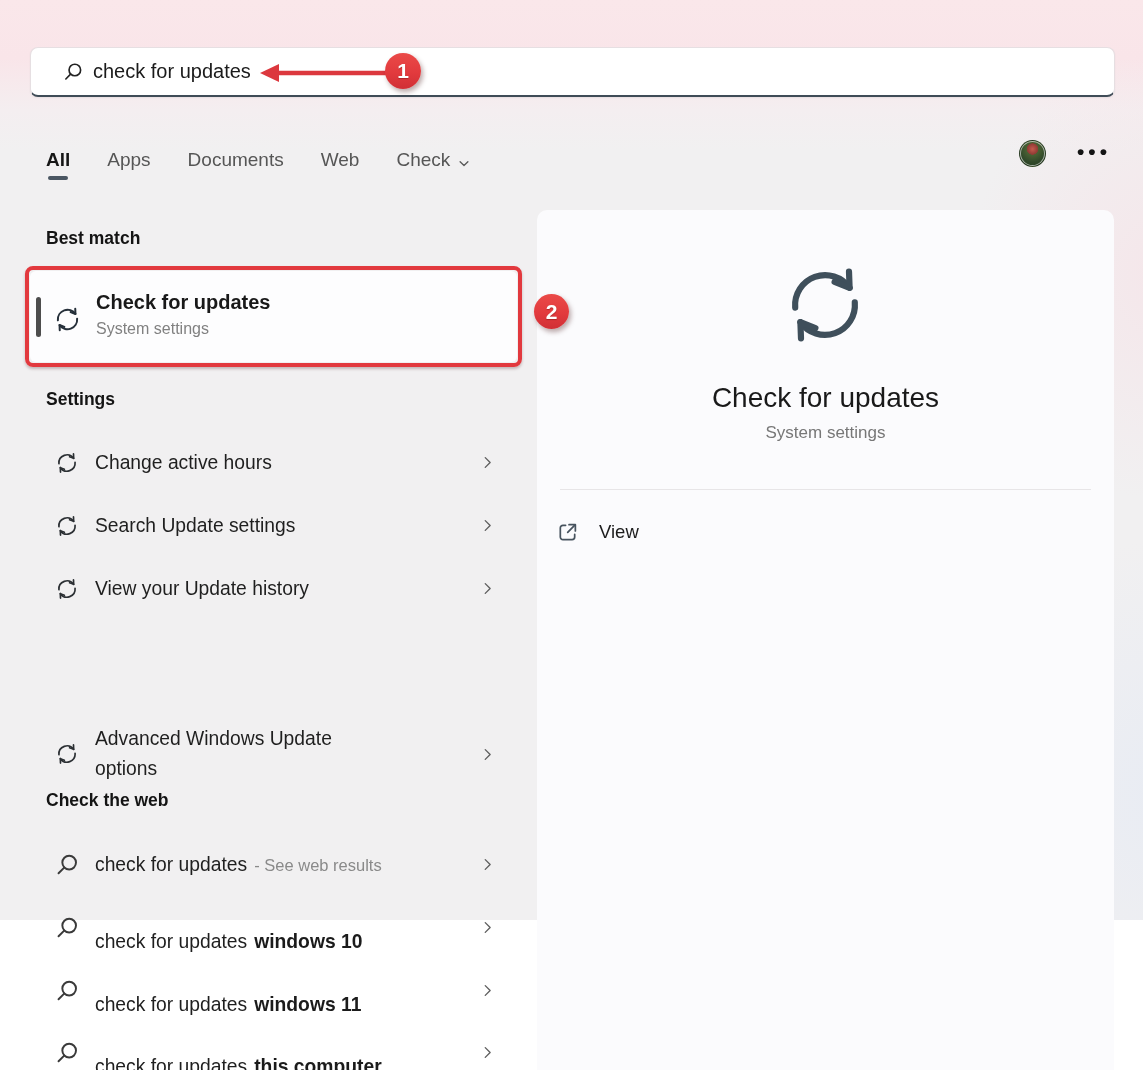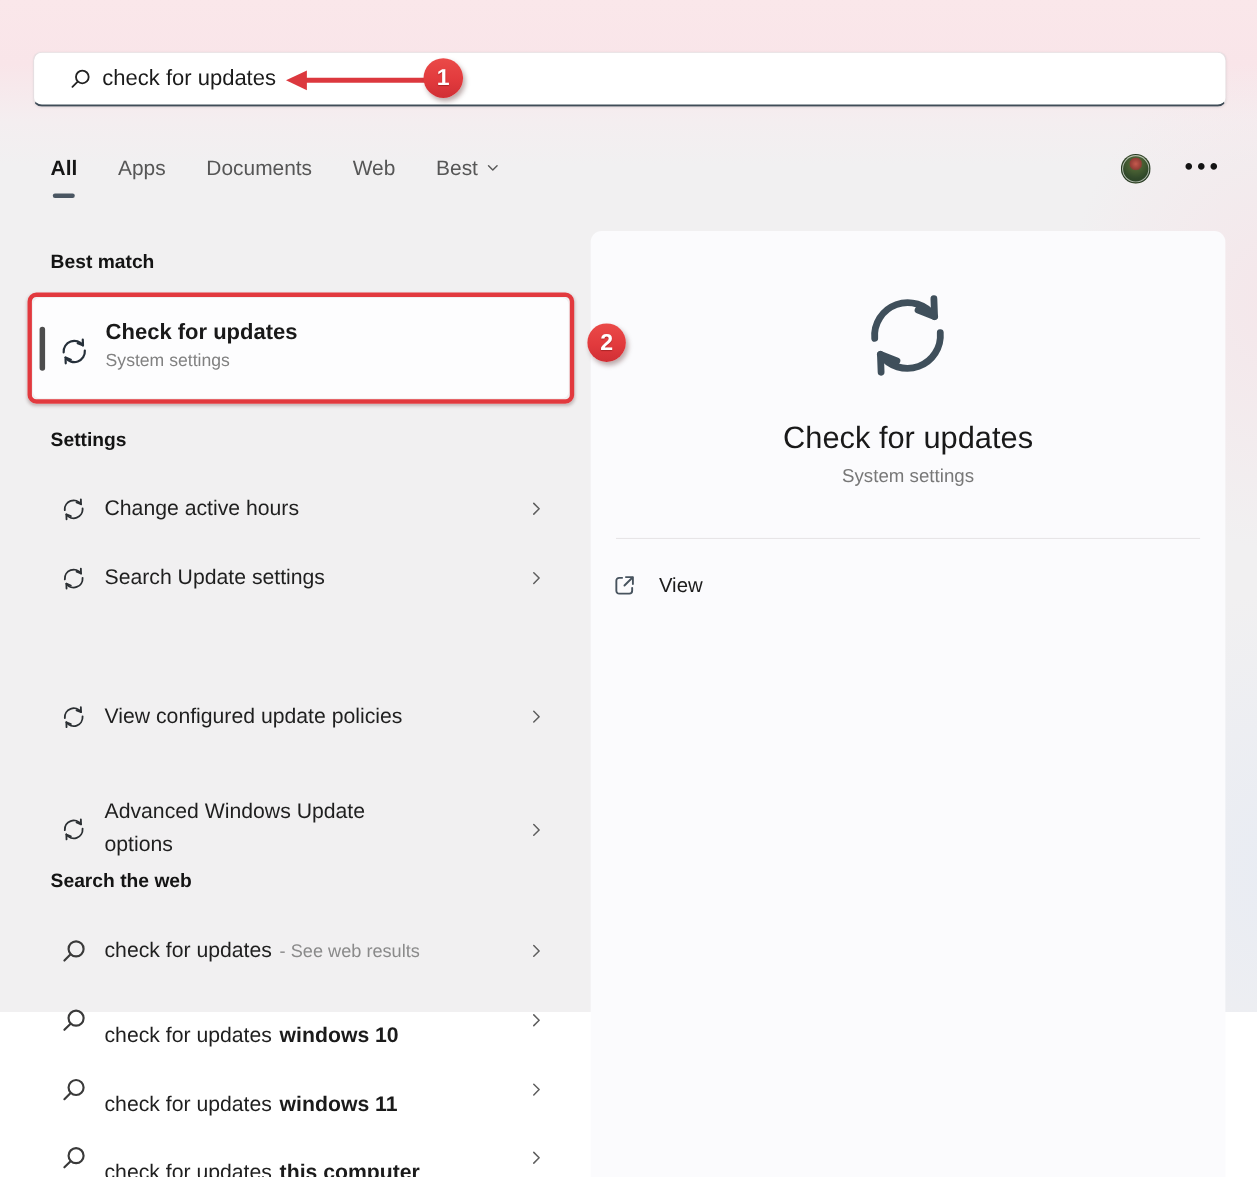--- a/index.html
+++ b/index.html
@@ -31,21 +31,21 @@
   .search-input {
     border:none; outline:none; background:transparent;
     font-family:inherit; font-size:20px; color:#1b1b1b;
     margin-left:9px; width:360px;
   }
 
   
   .tabs { position:absolute; left:46px; top:143px; display:flex; align-items:center; }
   .tab {
     position:relative; font-size:19px; color:#565656; margin-right:37px;
-    display:flex; align-items:flex-start; gap:7px; height:28px; cursor:default;
+    display:flex; align-items:flex-end; gap:7px; height:28px; cursor:default;
   }
   .tab.active { color:#161616; font-weight:600; }
   .tab.active::after {
     content:""; position:absolute; left:50%; transform:translateX(-50%);
     bottom:-9px; width:20px; height:4px; border-radius:2px; background:#4a5662;
   }
   .tab .chevd { width:14px; height:14px; color:#5a5a5a; margin-top:3px; }
 
   .avatar {
     position:absolute; left:1019px; top:140px; width:27px; height:27px; border-radius:50%;
@@ -179,21 +179,21 @@
     <div class="tab">
         <span>Apps</span>
       </div>
     <div class="tab">
         <span>Documents</span>
       </div>
     <div class="tab">
         <span>Web</span>
       </div>
     <div class="tab">
-      <span>Best</span>
+      <span>Check</span>
       <svg class="chevd" viewBox="0 0 18 18">
           <use href="#chevd"></use>
         </svg>
     </div>
   </div>
 
   <div class="avatar"></div>
   <div class="ellipsis">•••</div>
 
   <div class="panel-right">
@@ -235,40 +235,40 @@
   </div>
   <div class="row r2">
     <svg class="row-icon" viewBox="0 0 48 48">
         <use href="#sync"></use>
       </svg>
     <div class="row-label">Search Update settings</div>
     <svg class="chev" viewBox="0 0 20 20">
         <use href="#chevr"></use>
       </svg>
   </div>
-  <div class="row r4">
+  <div class="row r3">
     <svg class="row-icon" viewBox="0 0 48 48">
         <use href="#sync"></use>
       </svg>
-    <div class="row-label">View configured update policies</div>
+    <div class="row-label">View your Update history</div>
     <svg class="chev" viewBox="0 0 20 20">
         <use href="#chevr"></use>
       </svg>
   </div>
   <div class="row r5">
     <svg class="row-icon" viewBox="0 0 48 48">
         <use href="#sync"></use>
       </svg>
     <div class="row-label wrap">Advanced Windows Update options</div>
     <svg class="chev" viewBox="0 0 20 20">
         <use href="#chevr"></use>
       </svg>
   </div>
 
-  <div class="section-h h-web">Search the web</div>
+  <div class="section-h h-web">Check the web</div>
 
   <div class="row w1">
     <svg class="row-icon mag-i" viewBox="0 0 24 24">
         <use href="#magnifier"></use>
       </svg>
     <div class="web-text">
       <span class="web-q">check for updates</span>
       <span class="web-sfx-muted">- See web results</span>
     </div>
     <svg class="chev" viewBox="0 0 20 20">

